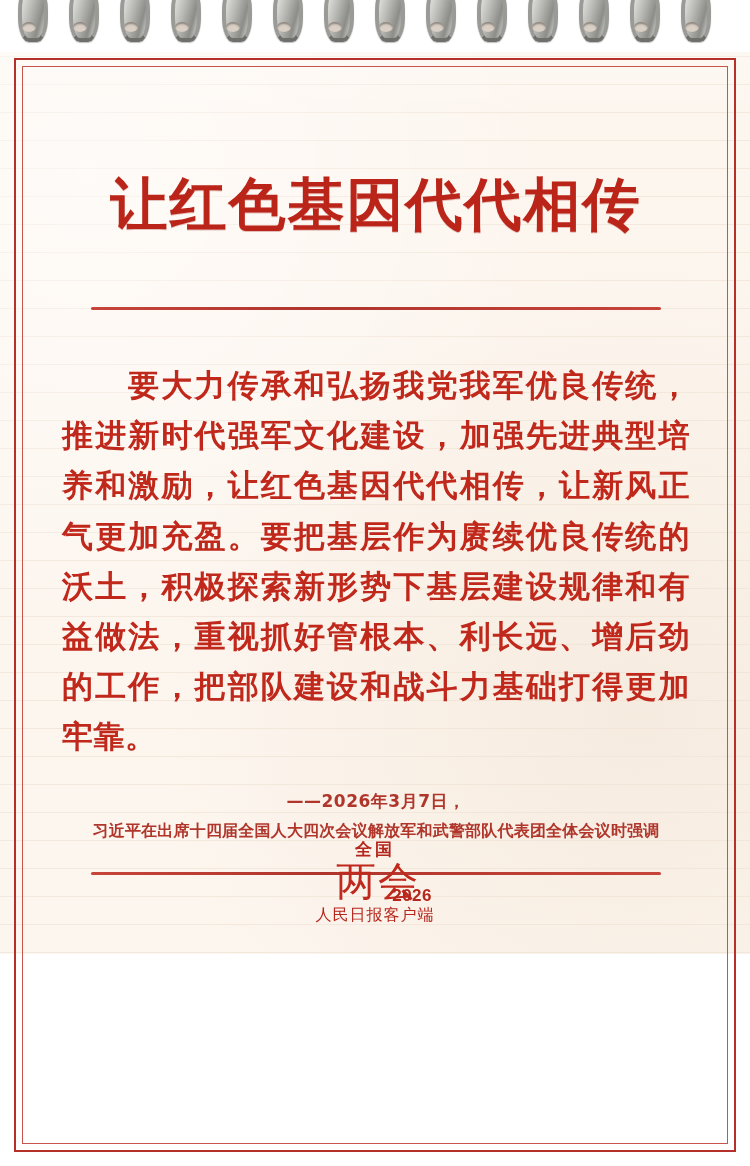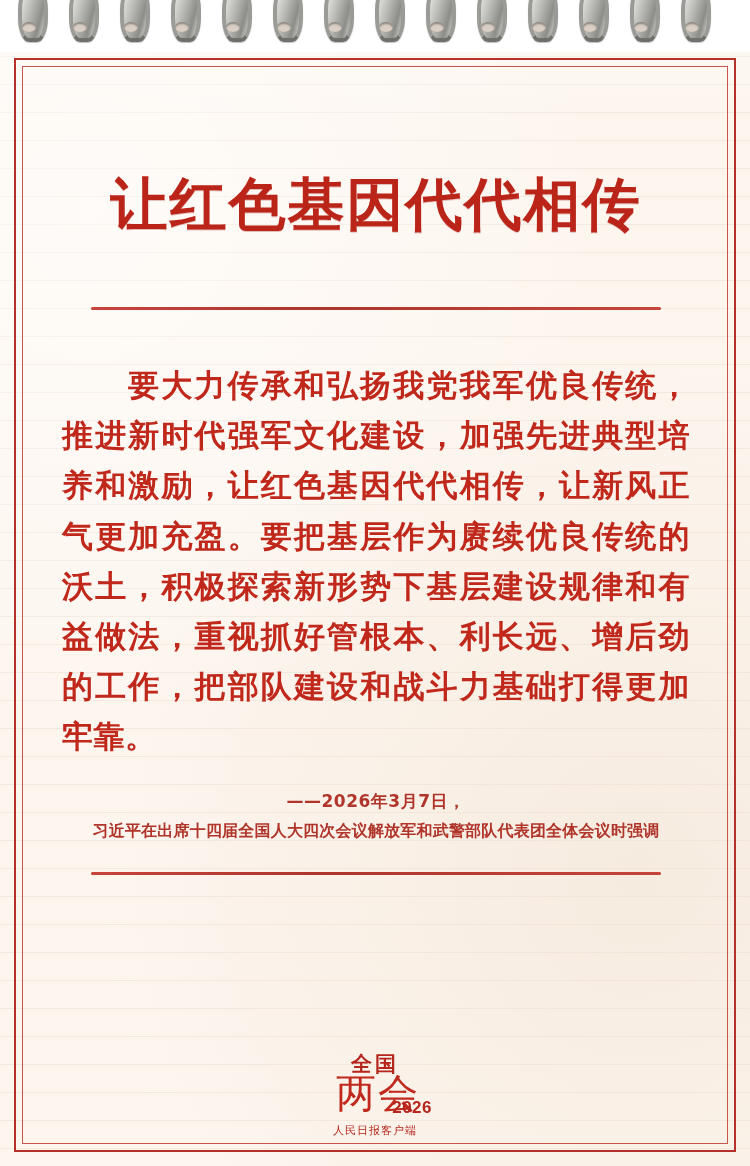--- a/index.html
+++ b/index.html
@@ -13,21 +13,21 @@
     position: relative;
     overflow: hidden;
     font-family: "Liberation Serif", serif;
   }
 
   
   .page {
     position: absolute;
     left: 0; top: 0;
     width: 750px;
-    height: 1166px;
+    height: 954px;
     background: #fdf6ef;
     background-image:
       linear-gradient(to bottom, rgba(255,255,255,0.35), rgba(255,255,255,0.0) 120px),
       repeating-linear-gradient(to bottom,
         rgba(196,160,130,0.16) 0px,
         rgba(196,160,130,0.16) 1px,
         rgba(0,0,0,0) 1px,
         rgba(0,0,0,0) 28px);
   }
   .paper-texture {
@@ -175,21 +175,21 @@
     position: relative;
     width: 150px;
     height: 86px;
   }
   .logo-top {
     position: absolute;
     left: 0; right: 0;
     top: 0;
     font-family: "DejaVu Serif", "Liberation Serif", serif;
     font-weight: bold;
-    font-size: 21px;
+    font-size: 17px;
     color: #b5261c;
     letter-spacing: 3px;
   }
   .logo-main {
     position: absolute;
     left: 6px; right: 0;
     top: 16px;
     font-family: "DejaVu Serif", "Liberation Serif", serif;
     font-weight: normal;
     font-size: 40px;
@@ -204,21 +204,21 @@
     font-weight: bold;
     font-size: 17px;
     color: #b5261c;
     letter-spacing: 0.5px;
   }
   .logo-sub {
     position: absolute;
     left: 0; right: 0;
     bottom: -2px;
     font-family: Liberation Sans, sans-serif;
-    font-size: 11px;
+    font-size: 16px;
     color: #b5261c;
     letter-spacing: 1px;
   }
 </style>
 </head>
 <body>
 
 <div class="page">
   <div class="paper-texture"></div>
 

